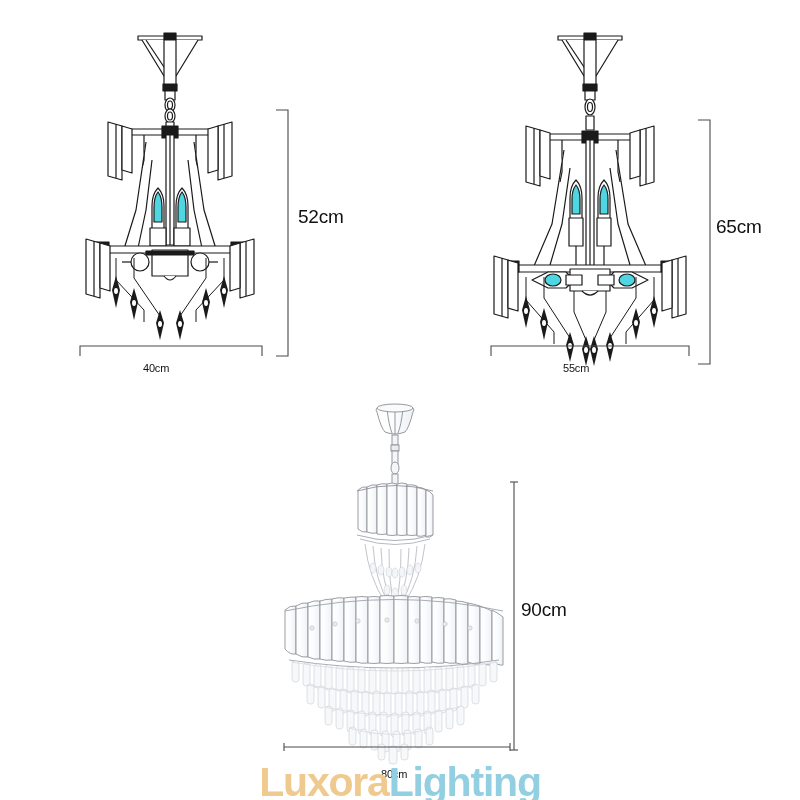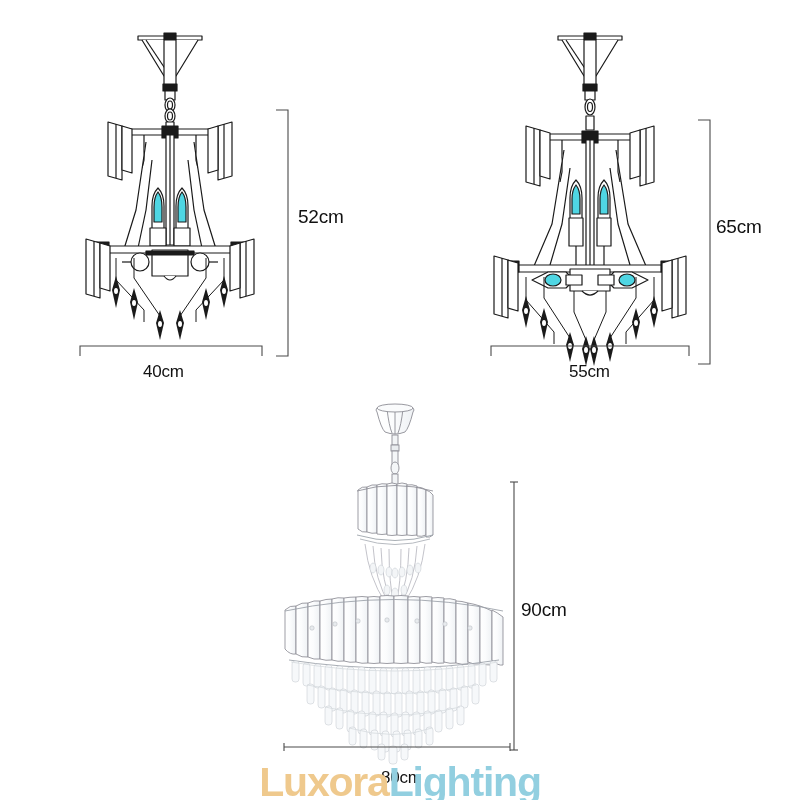--- a/index.html
+++ b/index.html
@@ -16,21 +16,21 @@
 
   
   .dim-label{
     position:absolute;
     font-family:"Liberation Sans", sans-serif;
     color:#111111;
     white-space:nowrap;
     letter-spacing:-0.2px;
   }
   .dim-v-label{font-size:19px;}
-  .dim-h-label{font-size:17px;text-align:right;}
+  .dim-h-label{font-size:11px;text-align:right;}
 
   
   #watermark{
     position:absolute;
     left:0;width:800px;
     text-align:center;
     font-size:41px;
     font-weight:bold;
     letter-spacing:-1.2px;
     line-height:1;
@@ -276,21 +276,21 @@
       <path class="dimline" d="M4 2 L16 2 L16 246 L4 246"></path>
     </svg>
   </div>
   <div class="dim-label dim-v-label" style="left:716px;top:216px;">65cm</div>
 
   <div class="unit" style="left:489px;top:344px;width:202px;height:16px;">
     <svg width="202" height="16" viewBox="0 0 202 16">
       <path class="dimline" d="M2 12 L2 2 L200 2 L200 12"></path>
     </svg>
   </div>
-  <div class="dim-label dim-h-label" style="left:563px;top:362px;margin-left:6px;">55cm</div>
+  <div class="dim-label dim-h-label" style="left:563px;top:362px;">55cm</div>
 
   <div class="unit" style="left:265px;top:398px;width:260px;height:350px;">
     <svg width="260" height="350" viewBox="0 0 260 350">
       <defs>
         <linearGradient id="glass" x1="0" y1="0" x2="1" y2="0">
           <stop offset="0%" stop-color="#ffffff"></stop>
           <stop offset="45%" stop-color="#fbfcfd"></stop>
           <stop offset="100%" stop-color="#eef1f4"></stop>
         </linearGradient>
       </defs>

